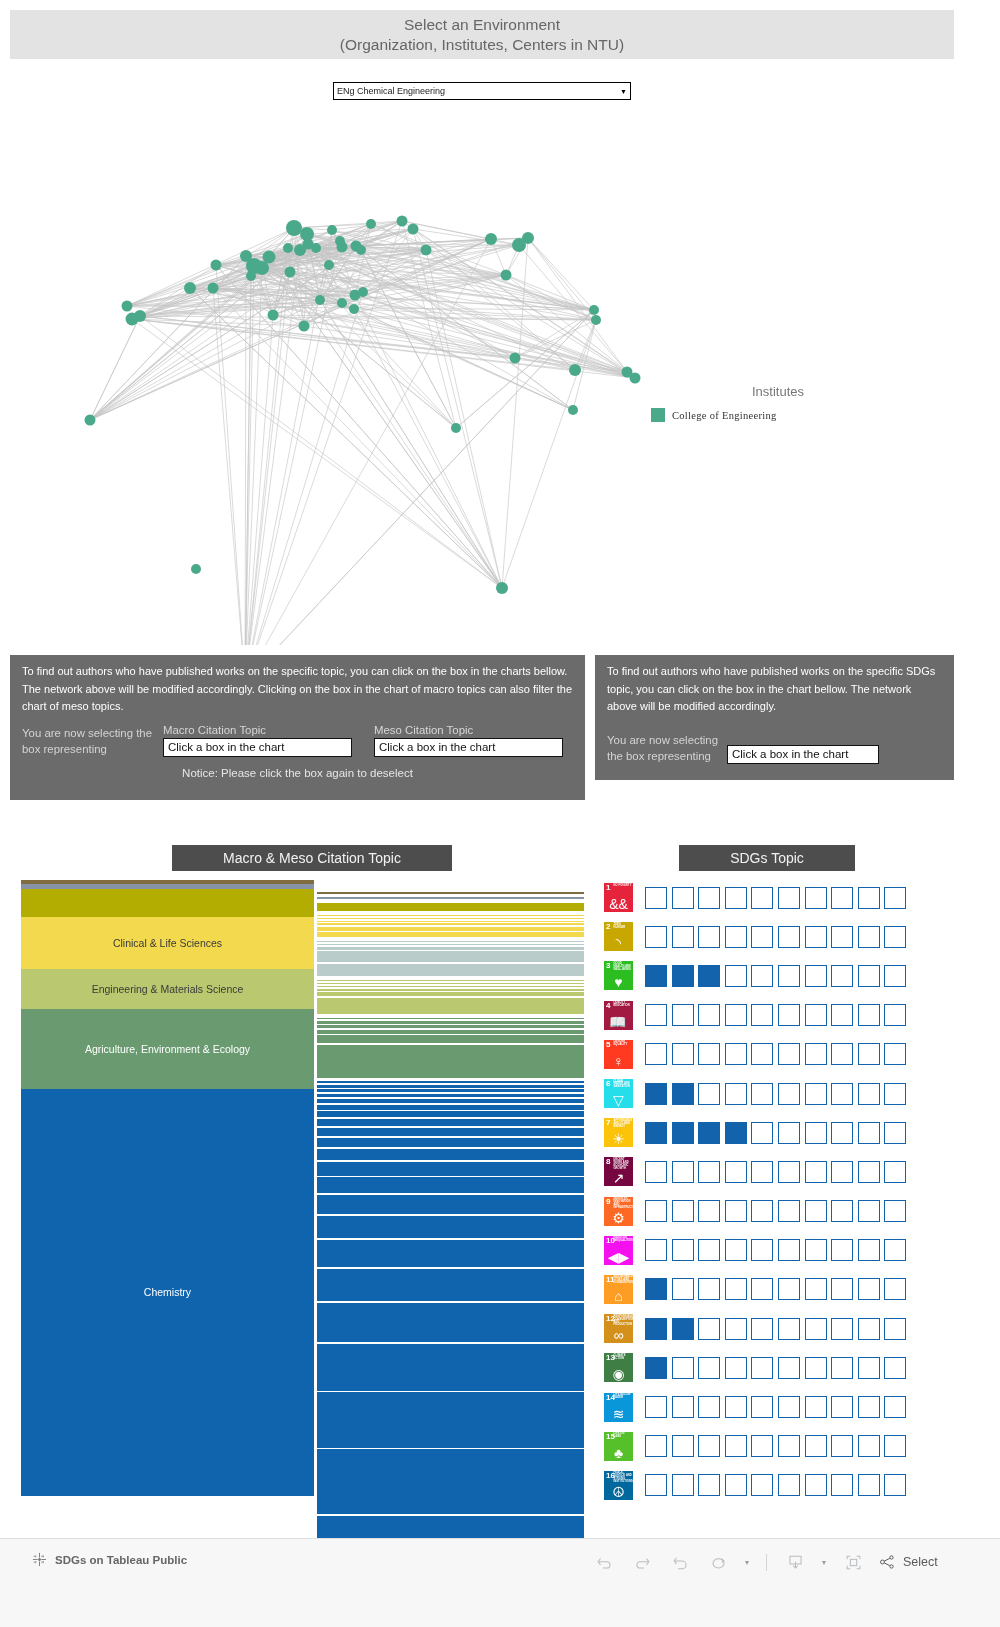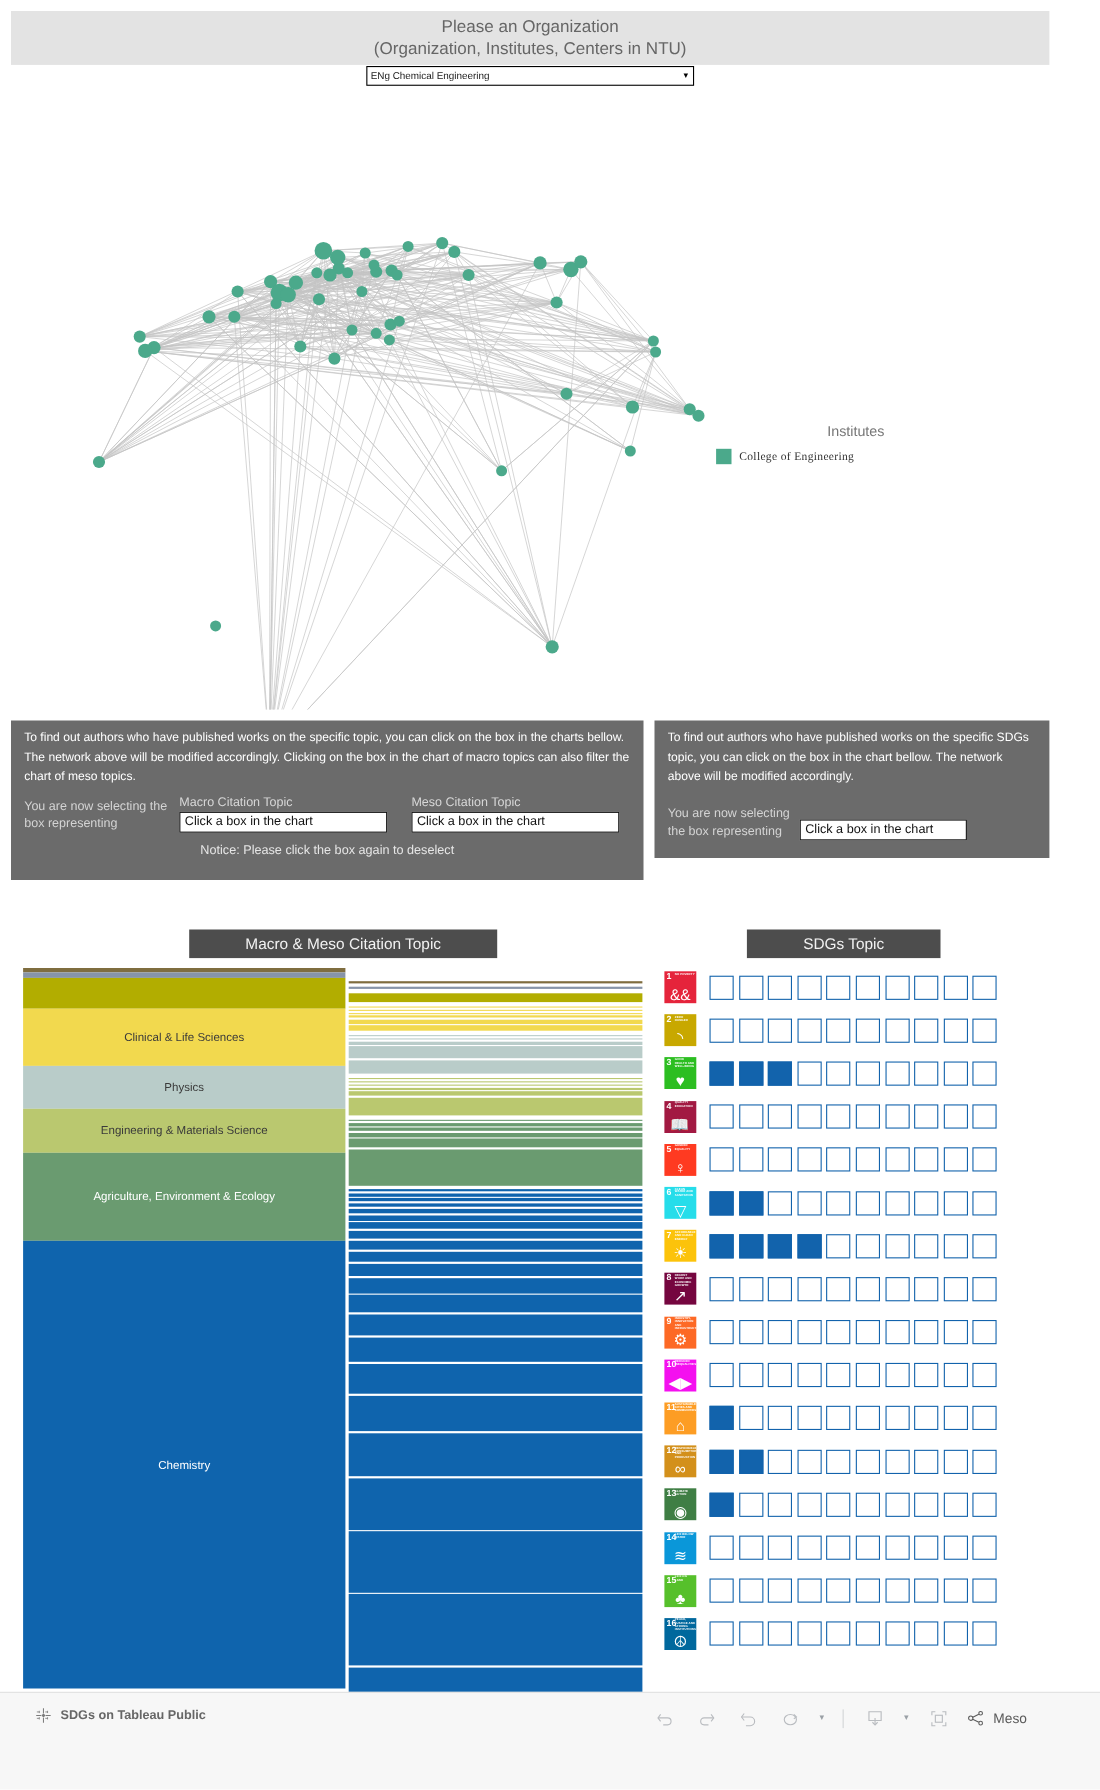--- a/index.html
+++ b/index.html
@@ -16,21 +16,21 @@
   #header-band {
     position:absolute; left:10px; top:10px; width:944px; height:49px;
     background:#e3e3e3;
     display:flex; flex-direction:column; align-items:center; justify-content:center;
   }
   #header-band .t1 { font-size:15.5px; color:#666; line-height:20px; }
   #header-band .t2 { font-size:15.5px; color:#666; line-height:20px; }
 
   #selector-row {
     position:absolute; left:0; top:60px; width:964px; height:40px;
-    display:flex; align-items:flex-start; justify-content:center;
+    display:flex; align-items:flex-end; justify-content:center;
   }
   #org-select {
     width:298px; height:18px;
     border:1px solid #000; background:#fff;
     display:flex; align-items:center; justify-content:space-between;
     font-size:9px; color:#222; padding:0 3px;
     cursor:pointer;
   }
   #org-select .caret { font-size:7px; color:#000; }
 
@@ -158,21 +158,21 @@
   .tb { width:38px; height:30px; display:flex; align-items:center; justify-content:center; color:#b9bcc0; cursor:pointer; }
   .tb.sm { width:20px; }
   .tb-div { width:1px; height:17px; background:#d2d4d6; margin:0 9px; }
   #share-btn { display:flex; align-items:center; gap:7px; color:#5a5a5a; font-size:12.5px; cursor:pointer; margin-left:6px; }
   .caret-sm { font-size:7px; color:#9aa0a6; }
 </style>
 </head>
 <body>
 
 <div id="header-band">
-  <div class="t1">Please an Organization</div>
+  <div class="t1">Select an Environment</div>
   <div class="t2">(Organization, Institutes, Centers in NTU)</div>
 </div>
 
 <div id="selector-row">
   <div id="org-select">
     <span>ENg Chemical Engineering</span>
     <span class="caret">▼</span>
   </div>
 </div>
 
@@ -270,23 +270,20 @@
 <div class="chart-title" id="title-sdg">SDGs Topic</div>
 
 <div id="treemap-panel">
   <div id="macro-col">
       <div class="macro-cell" style="height: 3.93px; background: rgb(127, 109, 63);"></div>
       <div class="macro-cell" style="height: 5.24px; background: rgb(135, 148, 168);"></div>
       <div class="macro-cell" style="height: 27.51px; background: rgb(178, 173, 0);"></div>
       <div class="macro-cell" style="height: 52.4px; background: rgb(242, 217, 78);">
         <span style="color: rgb(58, 58, 58);">Clinical &amp; Life Sciences</span>
       </div>
-      <div class="macro-cell" style="height: 39.3px; background: rgb(185, 204, 201);">
-        <span style="color: rgb(58, 58, 58);">Physics</span>
-      </div>
       <div class="macro-cell" style="height: 39.955px; background: rgb(186, 200, 111);">
         <span style="color: rgb(58, 58, 58);">Engineering &amp; Materials Science</span>
       </div>
       <div class="macro-cell" style="height: 79.91px; background: rgb(106, 155, 112);">
         <span style="color: rgb(255, 255, 255);">Agriculture, Environment &amp; Ecology</span>
       </div>
       <div class="macro-cell" style="height: 406.755px; background: rgb(15, 100, 173);">
         <span style="color: rgb(255, 255, 255);">Chemistry</span>
       </div>
     </div>
@@ -716,16 +713,16 @@
         <rect x="8" y="8" width="8" height="8"></rect>
       </svg>
     </div>
     <div id="share-btn">
       <svg width="18" height="18" viewBox="0 0 24 24" fill="none" stroke="#5a5a5a" stroke-width="1.3">
         <circle cx="18" cy="6" r="2.2"></circle>
           <circle cx="18" cy="18" r="2.2"></circle>
           <circle cx="6" cy="12" r="2.6"></circle>
         <path d="M8.4 10.8 L15.8 7.1 M8.4 13.2 L15.8 16.9"></path>
       </svg>
-      <span>Meso</span>
+      <span>Select</span>
     </div>
   </div>
 </div>
 
 </body></html>

